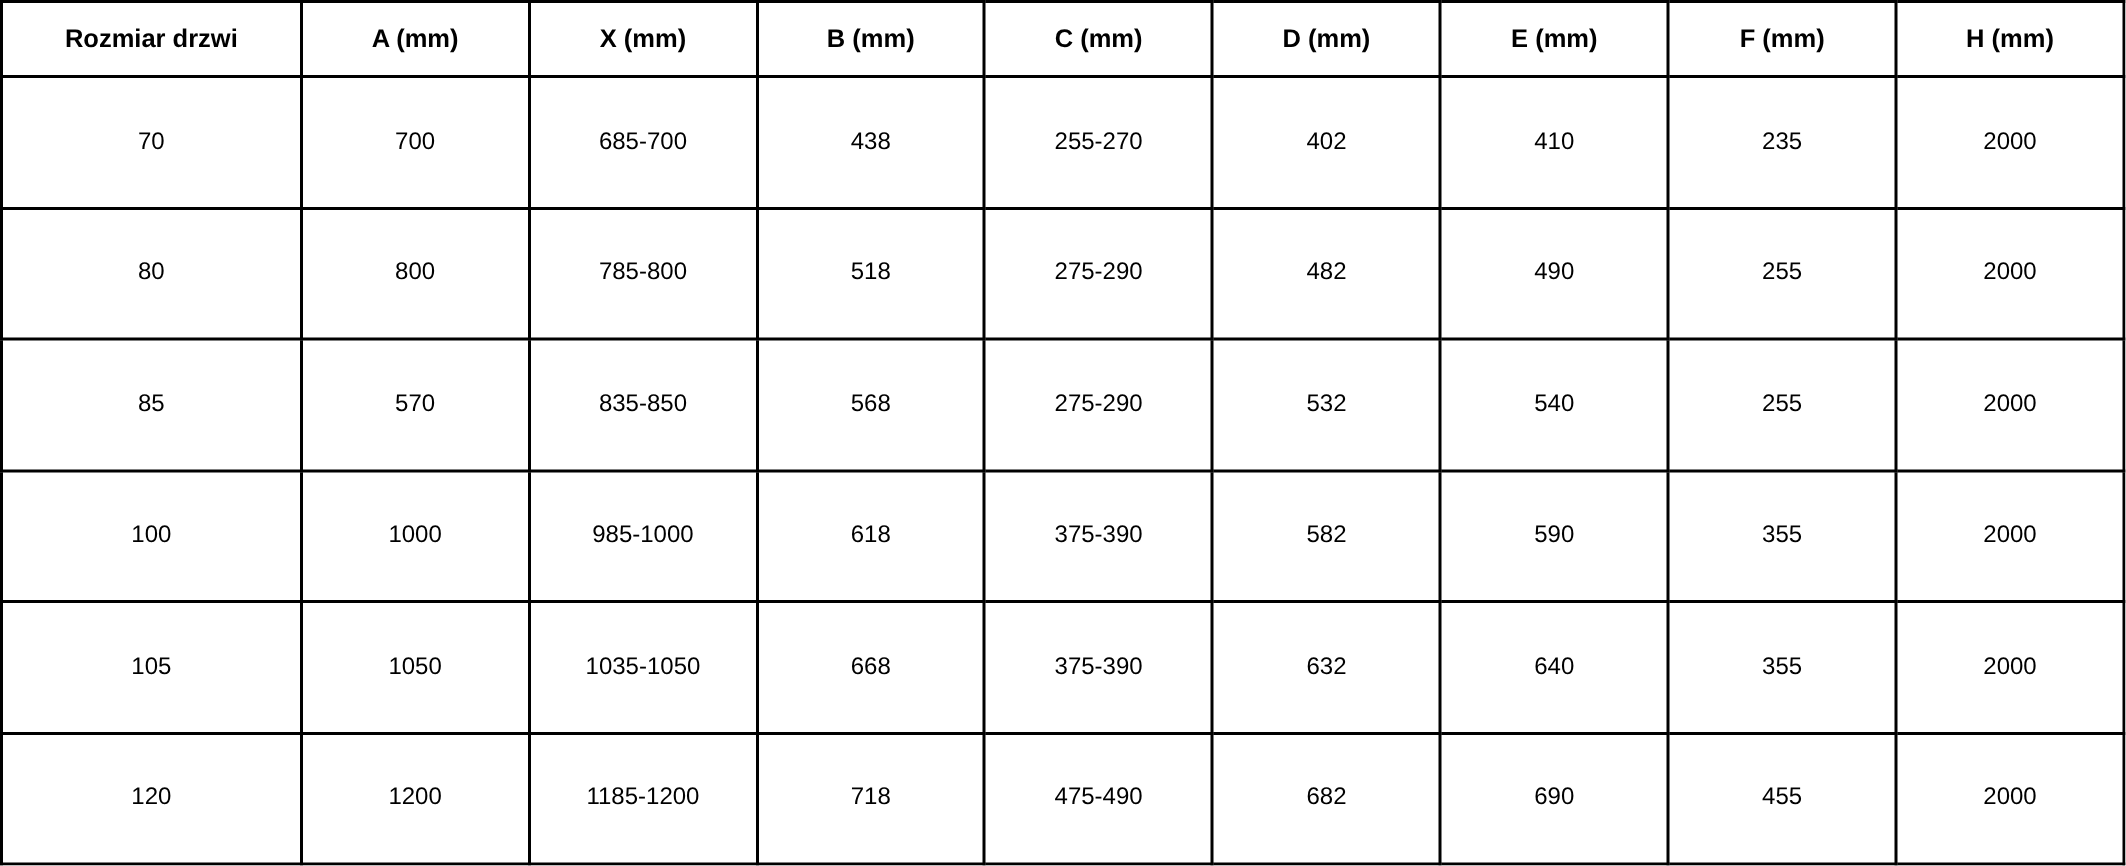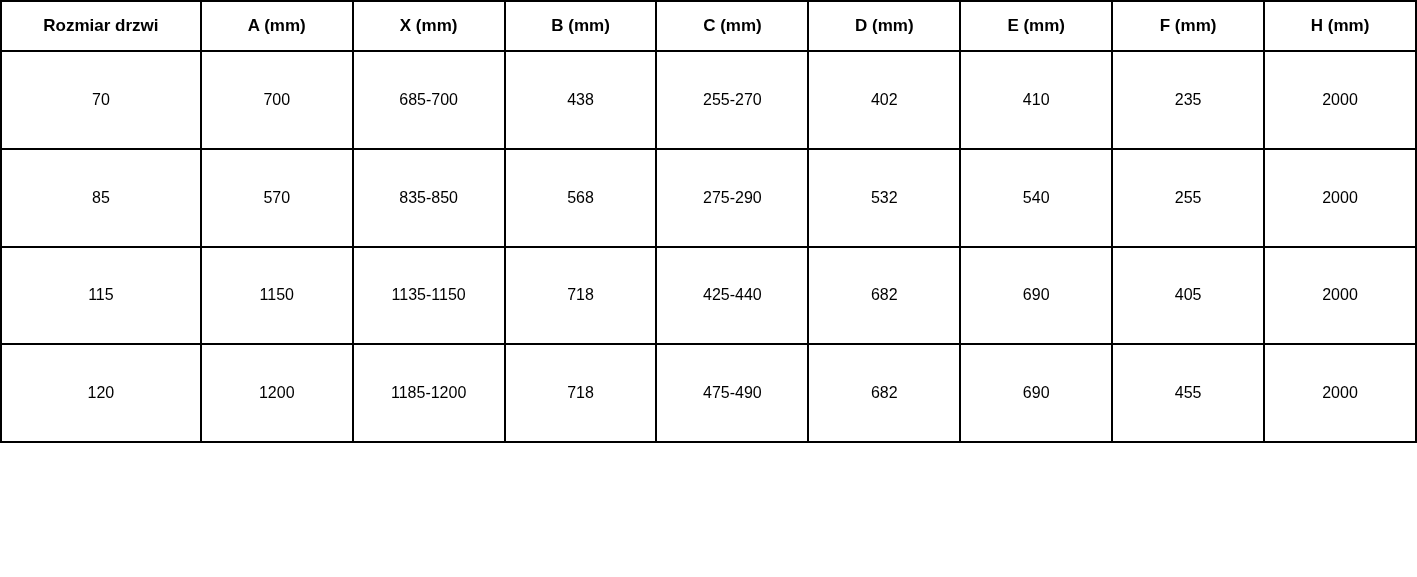--- a/index.html
+++ b/index.html
@@ -2,21 +2,21 @@
 <html><head>
 <meta charset="utf-8">
 <style>
   html, body {
     margin: 0;
     padding: 0;
     background: #ffffff;
   }
   .table-wrap {
     width: 1417px;
-    height: 443px;
+    height: 577px;
     box-sizing: border-box;
     font-family: "Liberation Sans", "DejaVu Sans", sans-serif;
   }
   table.spec-table {
     width: 100%;
     height: 100%;
     border-collapse: collapse;
     table-layout: fixed;
     background: #ffffff;
   }
@@ -78,39 +78,61 @@
           <td>700</td>
           <td>685-700</td>
           <td>438</td>
           <td>255-270</td>
           <td>402</td>
           <td>410</td>
           <td>235</td>
           <td>2000</td>
         </tr>
         <tr>
+          <td>80</td>
+          <td>800</td>
+          <td>785-800</td>
+          <td>518</td>
+          <td>275-290</td>
+          <td>482</td>
+          <td>490</td>
+          <td>255</td>
+          <td>2000</td>
+        </tr>
+        <tr>
           <td>85</td>
           <td>570</td>
           <td>835-850</td>
           <td>568</td>
           <td>275-290</td>
           <td>532</td>
           <td>540</td>
           <td>255</td>
           <td>2000</td>
         </tr>
         <tr>
-          <td>115</td>
-          <td>1150</td>
-          <td>1135-1150</td>
-          <td>718</td>
-          <td>425-440</td>
-          <td>682</td>
-          <td>690</td>
-          <td>405</td>
+          <td>100</td>
+          <td>1000</td>
+          <td>985-1000</td>
+          <td>618</td>
+          <td>375-390</td>
+          <td>582</td>
+          <td>590</td>
+          <td>355</td>
+          <td>2000</td>
+        </tr>
+        <tr>
+          <td>105</td>
+          <td>1050</td>
+          <td>1035-1050</td>
+          <td>668</td>
+          <td>375-390</td>
+          <td>632</td>
+          <td>640</td>
+          <td>355</td>
           <td>2000</td>
         </tr>
         <tr>
           <td>120</td>
           <td>1200</td>
           <td>1185-1200</td>
           <td>718</td>
           <td>475-490</td>
           <td>682</td>
           <td>690</td>

